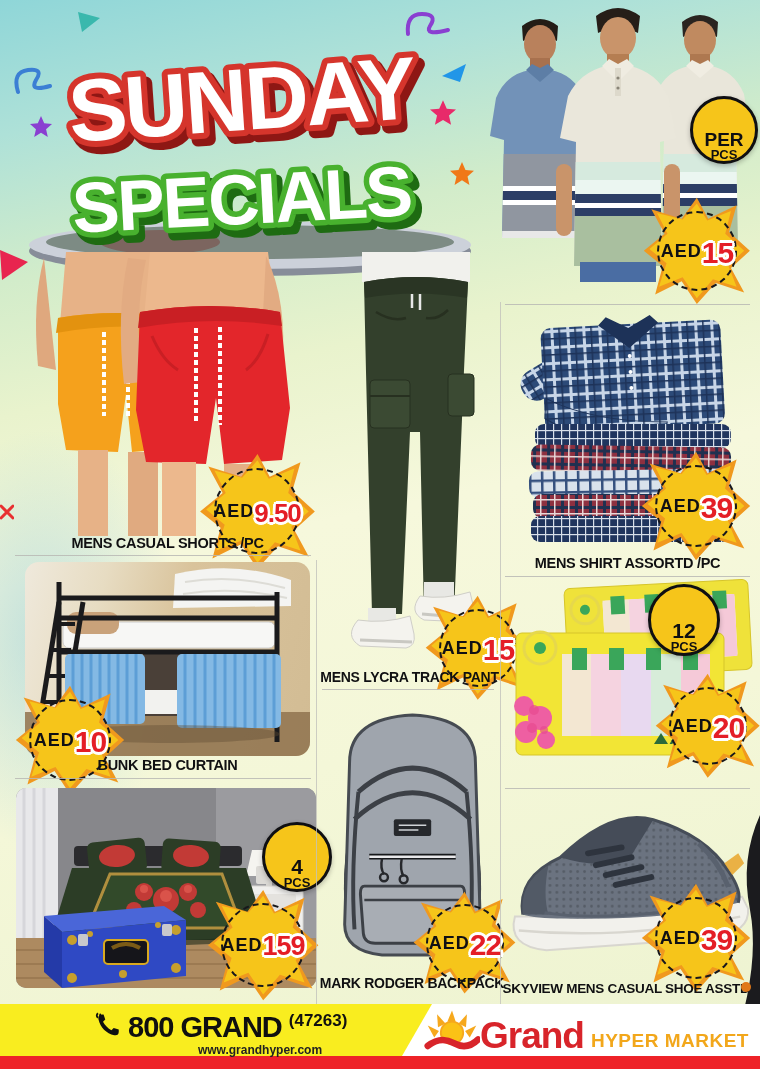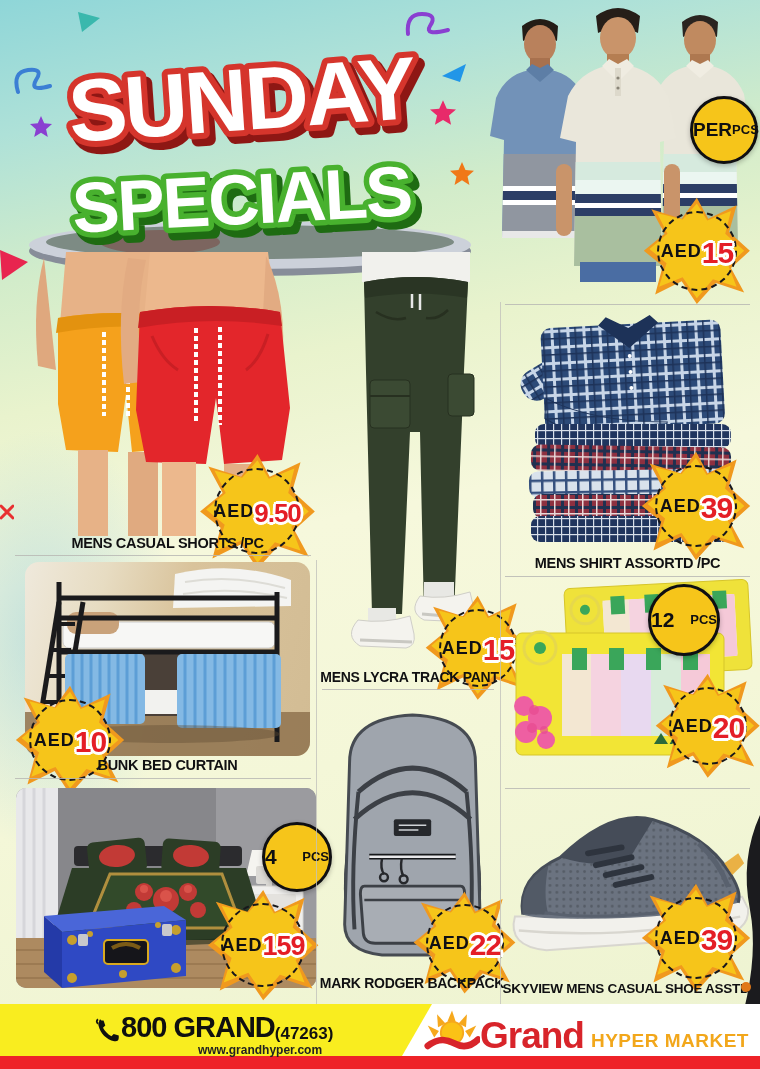--- a/index.html
+++ b/index.html
@@ -27,32 +27,32 @@
   }
   .aed{font-weight:700;font-size:18px;color:#101014;letter-spacing:1px;}
   .price{
     font-weight:700;font-size:30px;color:#e41e26;margin-top:3px;letter-spacing:-1px;
     text-shadow:-2px -2px 0 #fff,2px -2px 0 #fff,-2px 2px 0 #fff,2px 2px 0 #fff,
                 0 -2.6px 0 #fff,0 2.6px 0 #fff,-2.6px 0 0 #fff,2.6px 0 0 #fff;
   }
   
   .pcs-badge{
     position:absolute;background:#f6c51a;border:3px solid #0f0f12;border-radius:50%;
-    display:flex;flex-direction:row;align-items:center;justify-content:space-between;
+    display:flex;flex-direction:column;align-items:center;justify-content:flex-end;
     line-height:.95;font-weight:700;color:#0f0f12;box-shadow:0 2px 5px rgba(0,0,0,.25);
   }
   .pcs-top{font-size:19px;}
   .pcs-bottom{font-size:13px;}
   
   .footer{position:absolute;left:0;top:1004px;width:760px;height:65px;}
   .footer-yellow{position:absolute;left:0;top:0;right:0;bottom:13px;background:#f9ed1f;}
   .footer-white{position:absolute;top:0;bottom:13px;left:402px;right:0;background:#ffffff;
     clip-path:polygon(30px 0,100% 0,100% 100%,0 100%);}
   .footer-red{position:absolute;left:0;bottom:0;width:100%;height:13px;background:#ee2228;}
-  .phone-line{position:absolute;left:94px;top:7px;display:flex;align-items:flex-end;}
+  .phone-line{position:absolute;left:94px;top:7px;display:flex;align-items:flex-start;gap:7px;}
   .phone-label{font-weight:700;font-size:29px;color:#101010;letter-spacing:-1px;}
   .phone-code{font-weight:700;font-size:17px;color:#101010;}
   .website{position:absolute;left:160px;top:39px;width:200px;text-align:center;
     font-weight:700;font-size:12px;color:#222;}
   .brand-line{position:absolute;left:424px;top:4px;display:flex;align-items:flex-end;}
   .store-name{font-weight:700;font-size:37px;color:#d8242a;letter-spacing:-1px;line-height:1;}
   .store-type{font-weight:700;font-size:19px;color:#f2a71b;letter-spacing:.5px;margin:0 0 4px 7px;line-height:1;}
   .address{position:absolute;left:470px;top:42px;width:280px;text-align:center;
     font-weight:700;font-size:14.5px;color:#14142a;}
 </style>

